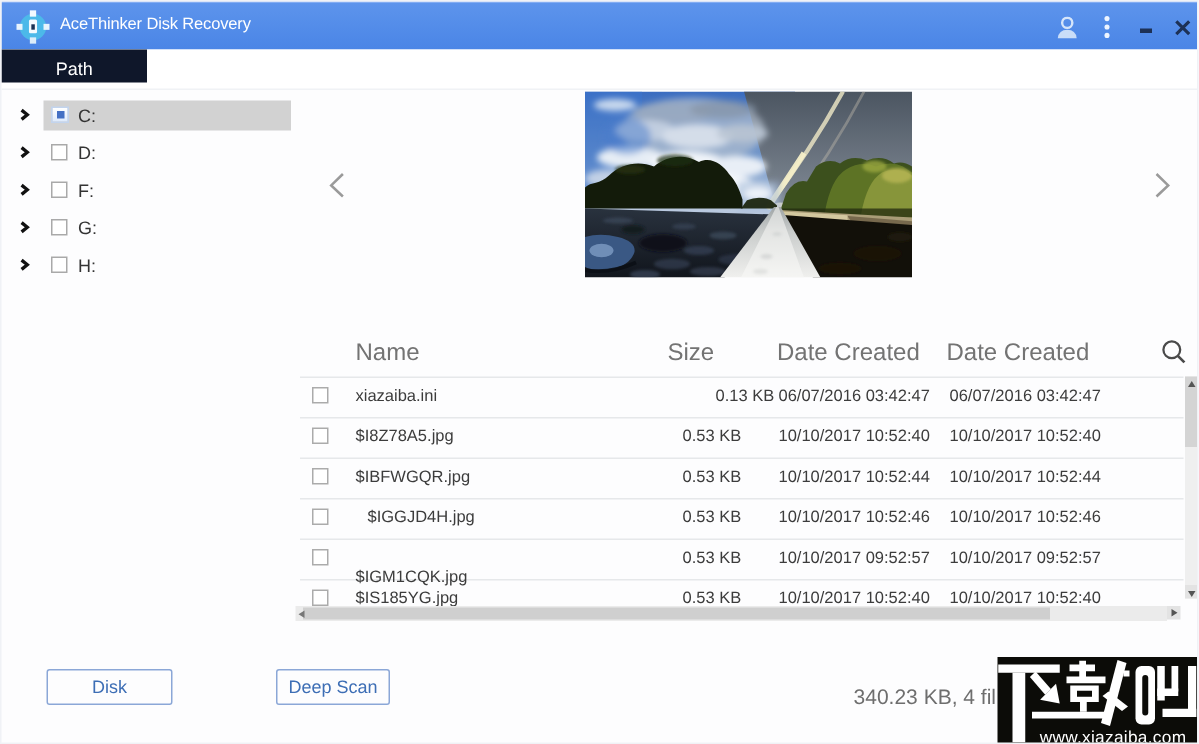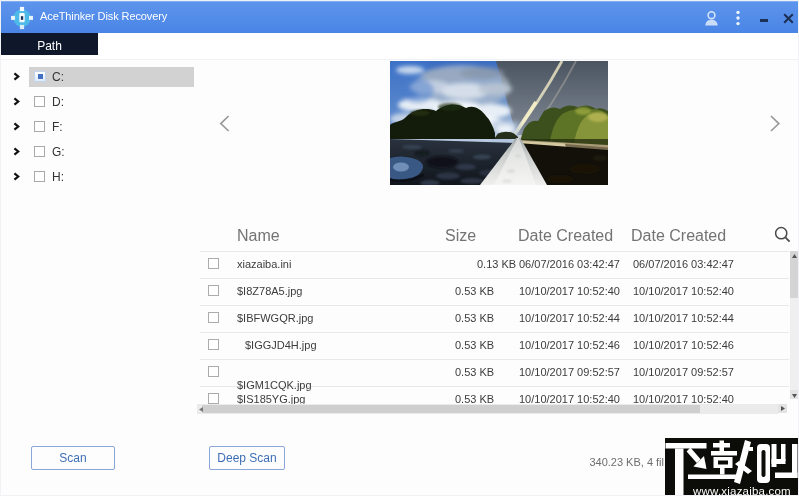--- a/index.html
+++ b/index.html
@@ -26,21 +26,21 @@
 
 
 .th{position:absolute;font-size:16px;color:#737373}
 .td{position:absolute;font-size:11px;color:#3c3c3c}
 .sep{position:absolute;left:199px;width:589px;height:1px;background:#e6e8ea}
 .rcb{position:absolute;left:207px;width:11px;height:11px;border:1px solid #ababab;background:#fff}
 
 
 .btn{position:absolute;height:24px;border:1px solid #8ba7d7;border-radius:2px;background:#fdfdfe;color:#3d6eb5;font-size:12px;text-align:center;line-height:22px}
 
-.status{position:absolute;left:450px;top:455px;width:213px;text-align:right;font-size:11px;color:#6e6e6e}
+.status{position:absolute;left:450px;top:455px;width:213px;text-align:right;font-size:14px;color:#6e6e6e}
 </style>
 </head>
 <body>
 
 <div class="titlebar">
   <svg class="abs" style="left:9px;top:4px" width="24" height="24" viewBox="0 0 24 24">
     <circle cx="12" cy="12" r="8.8" fill="#4cb9e9"></circle>
     <rect x="9.9" y="0.9" width="4.2" height="4.2" fill="#f2faff"></rect>
     <rect x="9.9" y="18.9" width="4.2" height="4.2" fill="#dcedfa"></rect>
     <rect x="1" y="9.9" width="4" height="4" fill="#e8f4fd"></rect>
@@ -291,22 +291,22 @@
 <div class="abs" style="left:196px;top:403px;width:581px;height:10px;background:#ebebeb"></div>
 <div class="abs" style="left:201px;top:404px;width:498px;height:8px;background:#cfcfcf"></div>
 <svg class="abs" style="left:197px;top:405px" width="7" height="7" viewBox="0 0 7 7">
     <path d="M1 3.5 L5 1 L5 6 Z" fill="#777"></path>
   </svg>
 <div class="abs" style="left:777px;top:403px;width:9px;height:9px;background:#e3e3e3"></div>
 <svg class="abs" style="left:778px;top:404px" width="7" height="7" viewBox="0 0 7 7">
     <path d="M6 3.5 L2 1 L2 6 Z" fill="#555"></path>
   </svg>
 
-<div class="btn" style="left:30px;top:445px;width:84px">Scan</div>
-<div class="btn" style="left:208px;top:445px;width:76px">Deep Scan</div>
+<div class="btn" style="left:30px;top:445px;width:84px">Disk</div>
+<div class="btn" style="left:183px;top:445px;width:76px">Deep Scan</div>
 <div class="status">340.23 KB, 4 fil</div>
 
 <div class="abs" style="left:664px;top:437px;width:135px;height:59px;background:#0c0c08"></div>
 <svg class="abs" style="left:664px;top:437px" width="135" height="59" viewBox="0 0 135 59">
 
   <rect x="0.5" y="5" width="41" height="5.5" fill="#fff"></rect>
   <rect x="10" y="10.5" width="8.5" height="46.5" fill="#fff"></rect>
   <polygon points="25.4,9.6 35.6,21.3 31.8,25.1 21.6,13.4" fill="#fff"></polygon>
   <polygon points="41.5,31 39,17.9 28.4,28.5" fill="#fff"></polygon>
 

